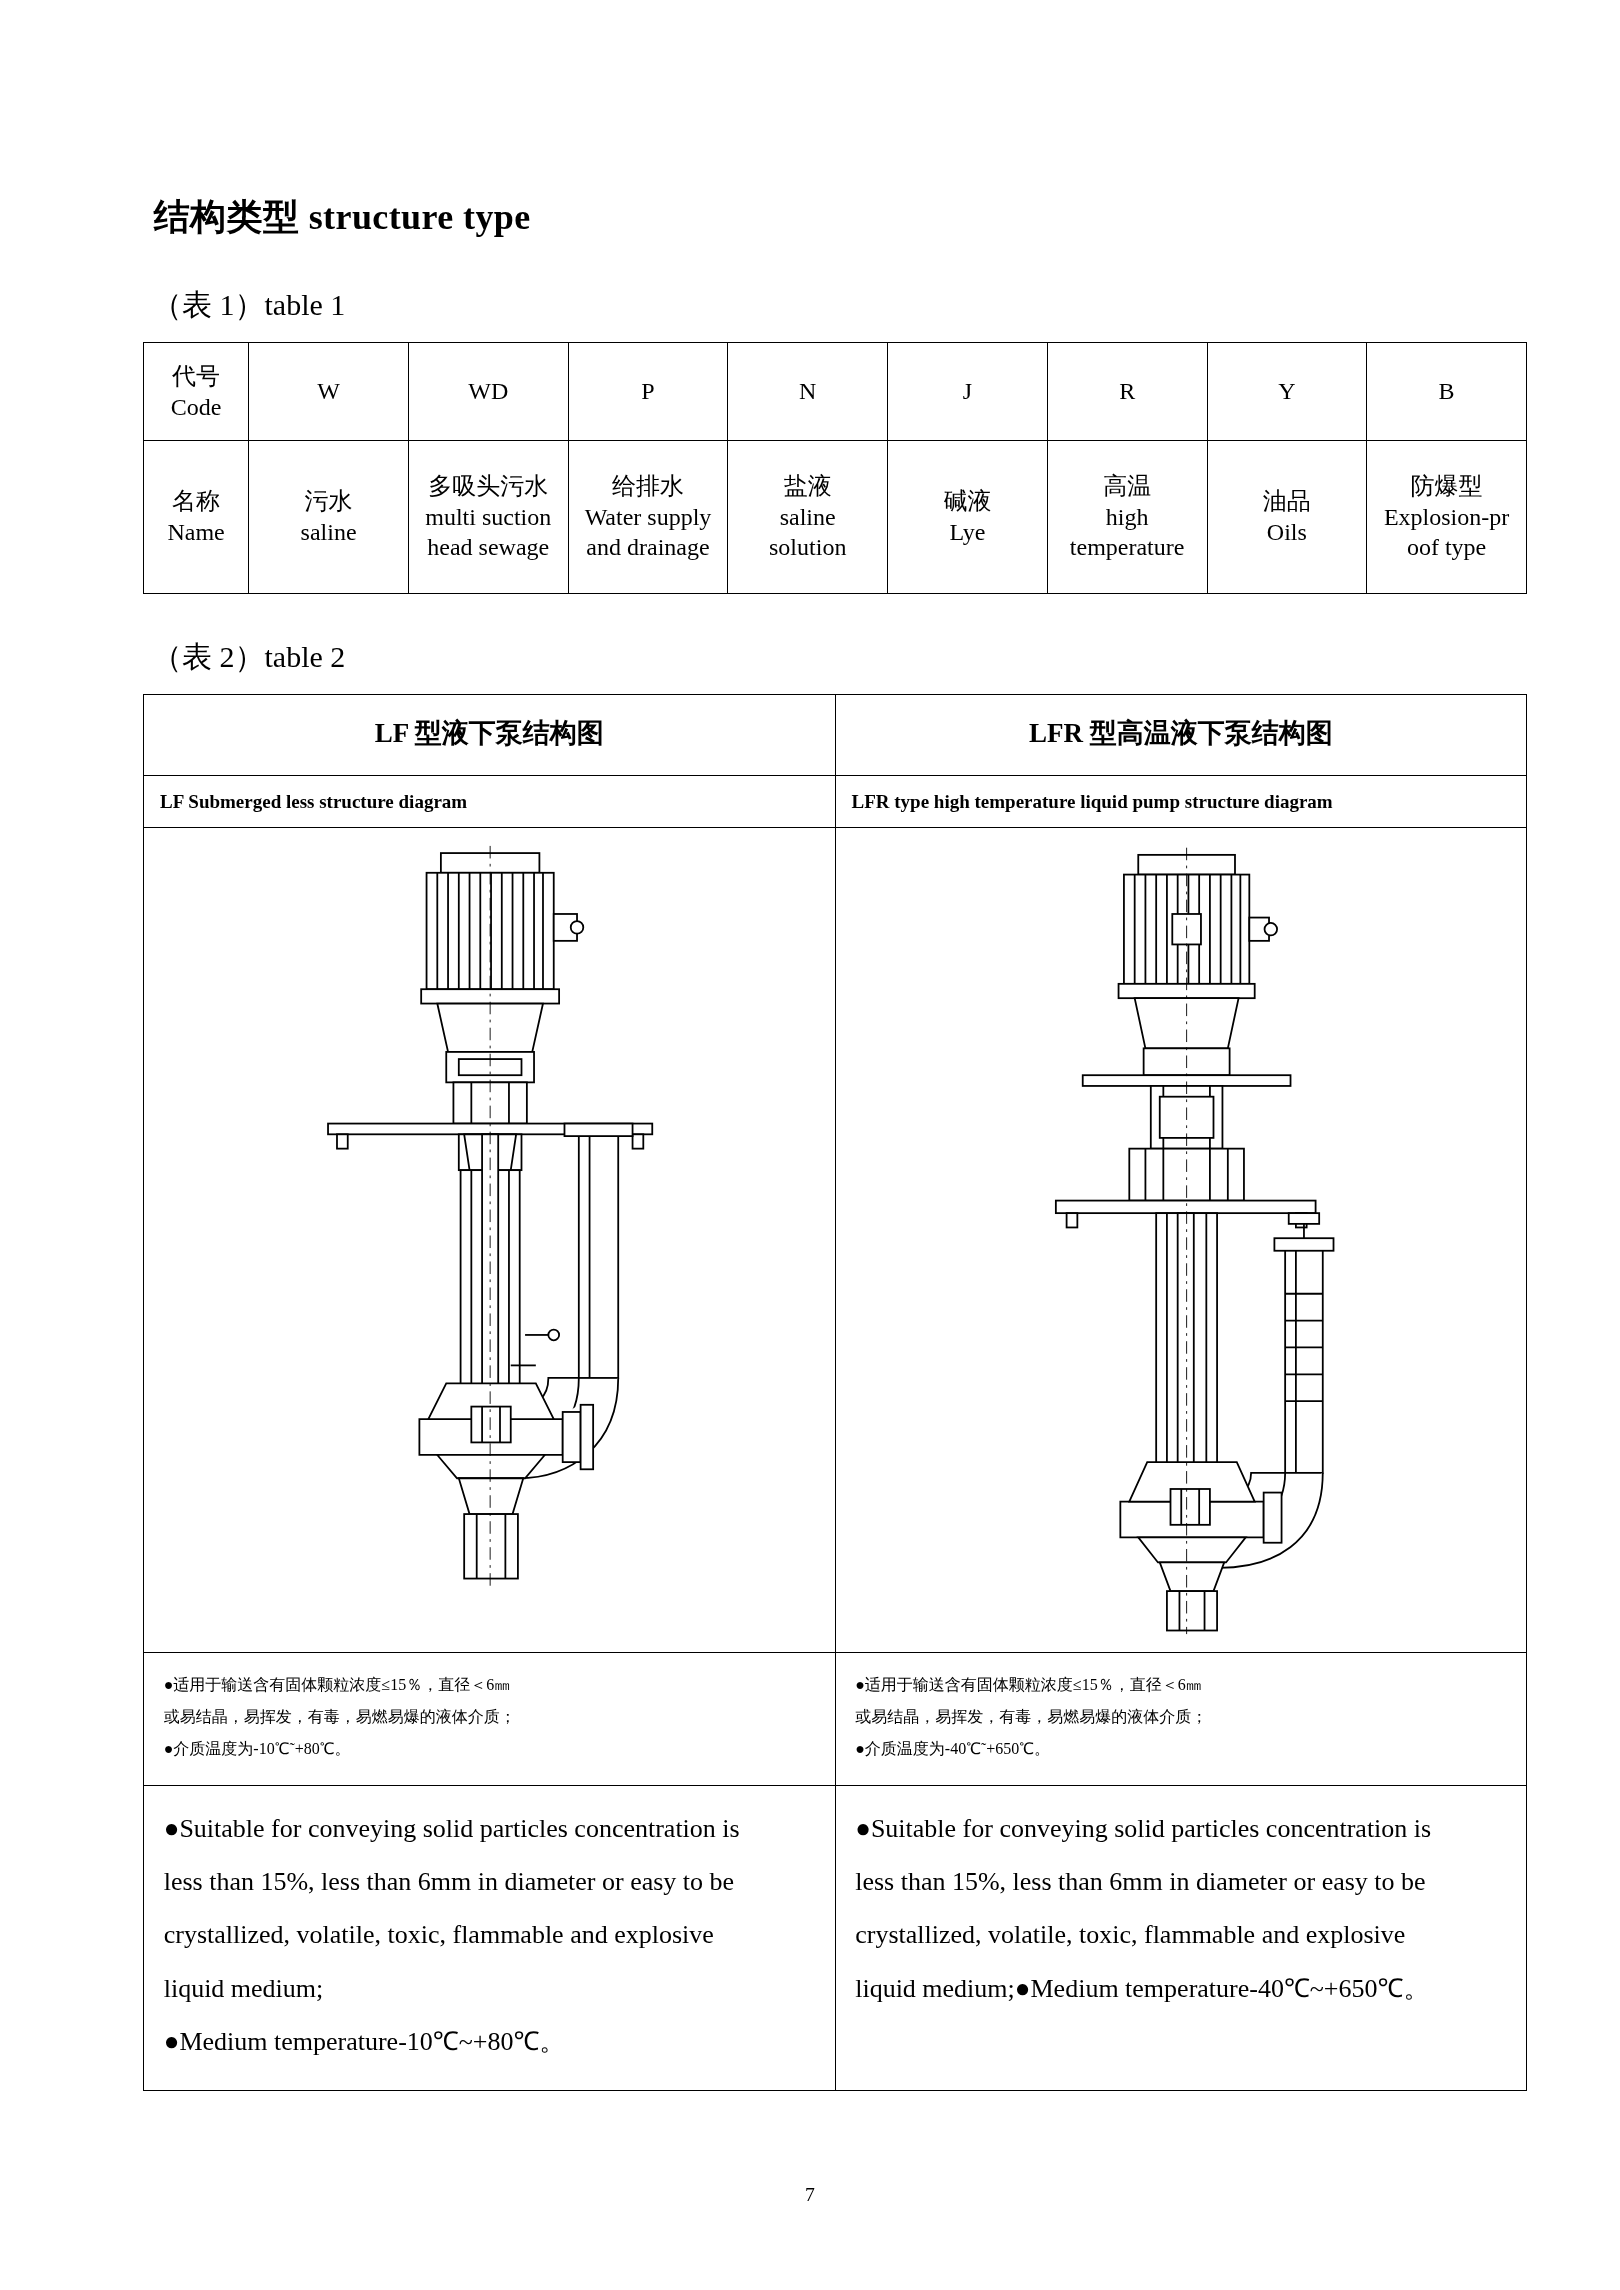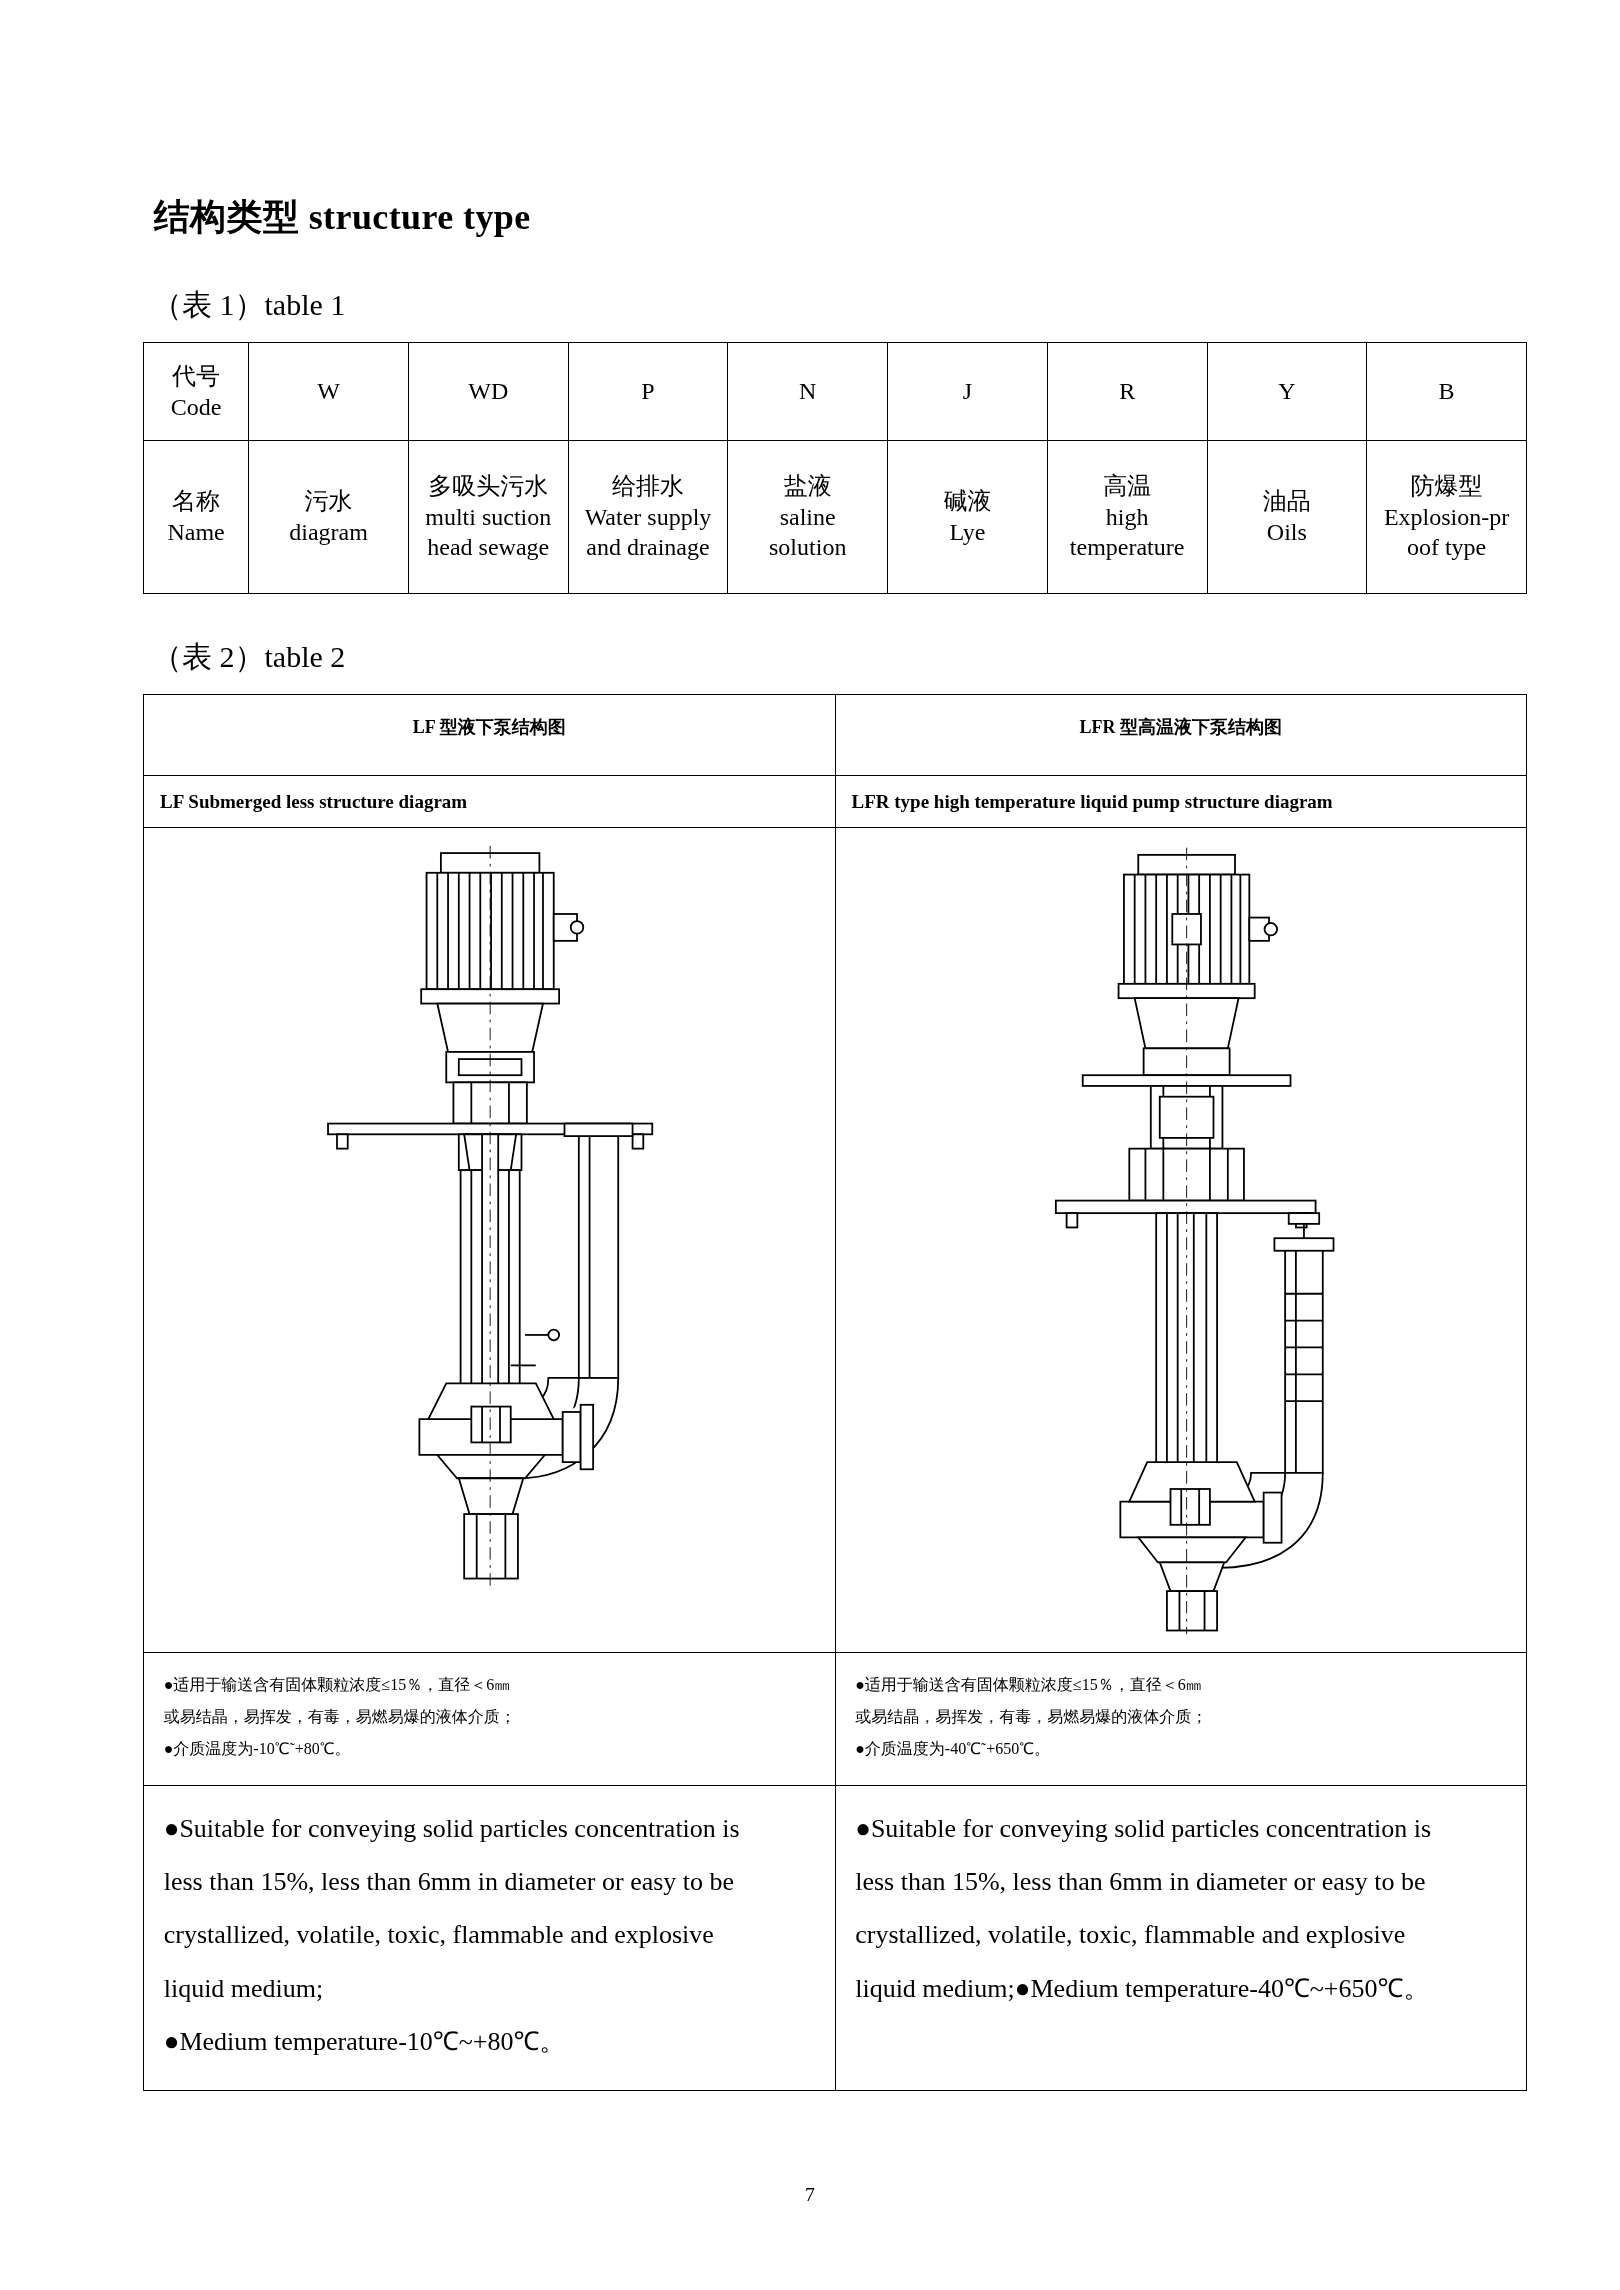--- a/index.html
+++ b/index.html
@@ -67,21 +67,21 @@
     table-layout: fixed;
     margin-top: 3.6px;
   }
   table.t2 td {
     border: 1.8px solid #000;
     vertical-align: top;
   }
   .t2-title {
     text-align: center;
     font-weight: bold;
-    font-size: 18px;
+    font-size: 27px;
     padding: 19.7px 9px;
     height: 41px;
   }
   .t2-subtitle {
     text-align: left;
     font-weight: bold;
     font-size: 19px;
     padding: 14.3px 12.5px 14.3px 16px;
   }
   .t2-figure {
@@ -142,21 +142,21 @@
         <td>R</td>
         <td>Y</td>
         <td>B</td>
       </tr>
       <tr class="row-name">
         <td class="col-head">
           <div>名称</div>
           <div>Name</div>
         </td>
         <td style="white-space:pre-line">污水
-diagram</td>
+saline</td>
         <td style="white-space:pre-line">多吸头污水
 multi suction
 head sewage</td>
         <td style="white-space:pre-line">给排水
 Water supply
 and drainage</td>
         <td style="white-space:pre-line">盐液
 saline
 solution</td>
         <td style="white-space:pre-line">碱液

